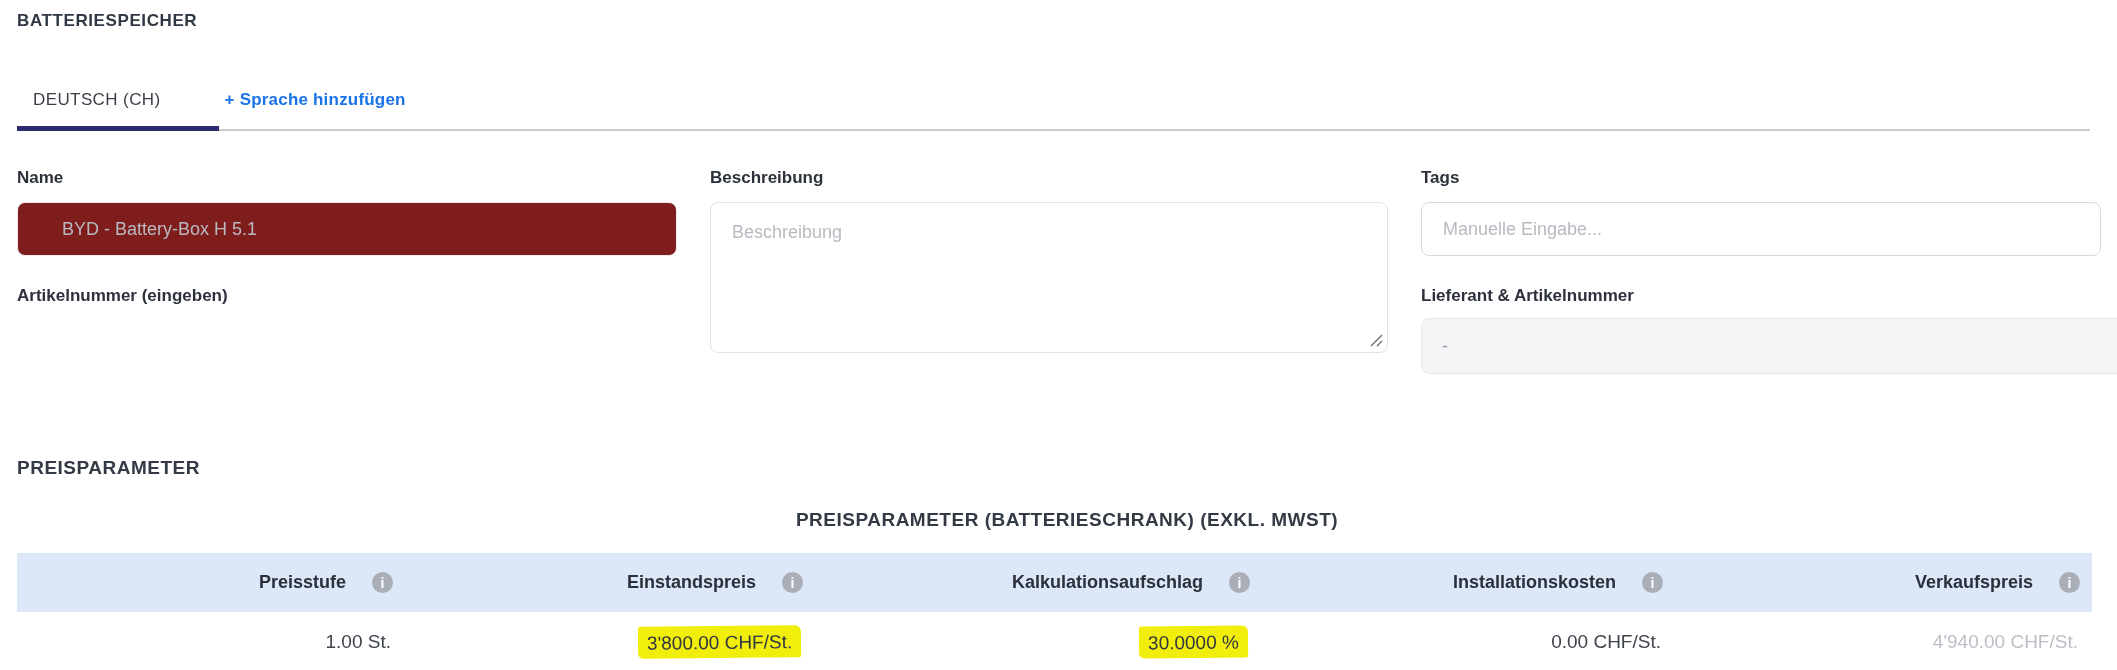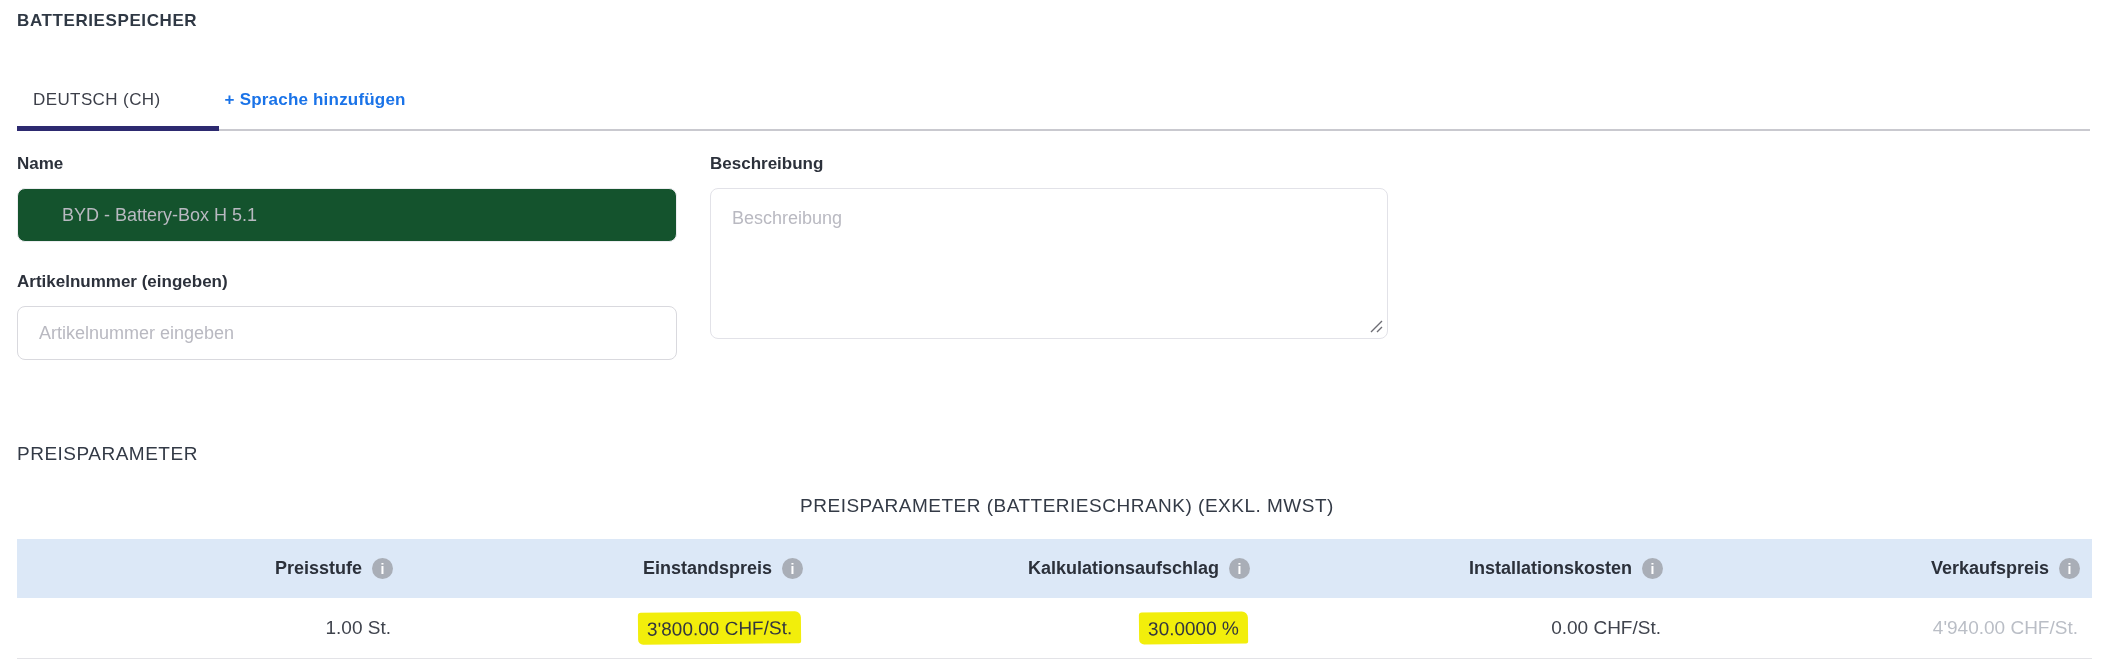--- a/index.html
+++ b/index.html
@@ -62,21 +62,21 @@
     display: flex;
     align-items: center;
     height: 100%;
   }
 
   
   .form-grid {
     display: grid;
     grid-template-columns: 660px 678px 680px;
     column-gap: 33px;
-    margin-top: 24px;
+    margin-top: 38px;
     align-items: start;
   }
   .field { margin-bottom: 31px; }
   .field-label {
     display: block;
     font-size: 17px;
     font-weight: 700;
     color: #2c313b;
     line-height: 17px;
     margin-bottom: 16px;
@@ -88,21 +88,21 @@
     border-radius: 8px;
     padding: 0 21px;
     font-size: 18px;
     font-family: "Liberation Sans", sans-serif;
     color: #3c4049;
     background: #ffffff;
     outline: none;
   }
   .text-input::placeholder, .textarea::placeholder { color: #b9b9c1; opacity: 1; }
   .text-input:disabled {
-    background: #14532d;
+    background: #7f1d1d;
     border-color: #ececf0;
     color: #b9b9c1;
     padding-left: 44px;
     -webkit-text-fill-color: #b9b9c1;
   }
   .textarea-wrap { position: relative; width: 100%; }
   .textarea {
     width: 100%;
     height: 151px;
     border: 1px solid #e2e2e8;
@@ -133,21 +133,21 @@
     align-items: center;
     padding: 0 20px;
     font-size: 18px;
     color: #9a9aa2;
   }
   .col3 .field--lieferant .field-label { margin-bottom: 14px; }
 
   
   .section-title {
     font-size: 19px;
-    font-weight: 400;
+    font-weight: 700;
     letter-spacing: 0.5px;
     color: #333a46;
     line-height: 19px;
   }
   .section-title--main { margin-top: 53px; }
   .section-title--sub { margin-top: 33px; text-align: center; }
 
   
   .price-table {
     margin-top: 24px;
@@ -162,21 +162,21 @@
   .price-table col:nth-child(5) { width: 417px; }
   .price-table thead tr { background: #dce8f7; height: 59px; }
   .price-table th {
     text-align: right;
     vertical-align: middle;
     padding-right: 12px;
     font-size: 18px;
     font-weight: 700;
     color: #2b303a;
   }
-  .th-inner { display: inline-flex; align-items: center; gap: 10px; }
+  .th-inner { display: inline-flex; align-items: center; gap: 26px; }
   .info-icon {
     width: 21px; height: 21px;
     border-radius: 50%;
     background: #a9aeb7;
     color: #ffffff;
     font-size: 14px;
     font-weight: 700;
     display: inline-flex;
     align-items: center;
     justify-content: center;
@@ -220,38 +220,49 @@
 
   <div class="form-grid">
 
     <div class="col col1">
       <div class="field">
         <label class="field-label">Name</label>
         <input class="text-input" type="text" disabled="" value="BYD - Battery-Box H 5.1" style="">
       </div>
       <div class="field">
         <label class="field-label">Artikelnummer (eingeben)</label>
-        <input class="text-input" type="text" placeholder="Artikelnummer eingeben" style="">
       </div>
     </div>
 
     <div class="col col2">
       <div class="field">
         <label class="field-label">Beschreibung</label>
         <div class="textarea-wrap">
           <textarea class="textarea" placeholder="Beschreibung" style=""></textarea>
           <span class="resize-handle">
             <svg width="13" height="13" viewBox="0 0 13 13">
               <path d="M12 1 L1 12 M12 7 L7 12" stroke="#6d6d74" stroke-width="1.4" fill="none"></path>
             </svg>
           </span>
         </div>
       </div>
     </div>
 
+    <div class="col col3">
+      <div class="field">
+        <label class="field-label">Tags</label>
+        <input class="text-input" type="text" placeholder="Manuelle Eingabe..." style="">
+      </div>
+      <div class="field field--lieferant">
+        <label class="field-label">Lieferant &amp; Artikelnummer</label>
+        <div class="readonly-box">
+          <span>-</span>
+        </div>
+      </div>
+    </div>
 
   </div>
 
   <div class="section-title section-title--main">PREISPARAMETER</div>
   <div class="section-title section-title--sub">PREISPARAMETER (BATTERIESCHRANK) (EXKL. MWST)</div>
 
   <table class="price-table">
     <colgroup>
         <col>
         <col>

